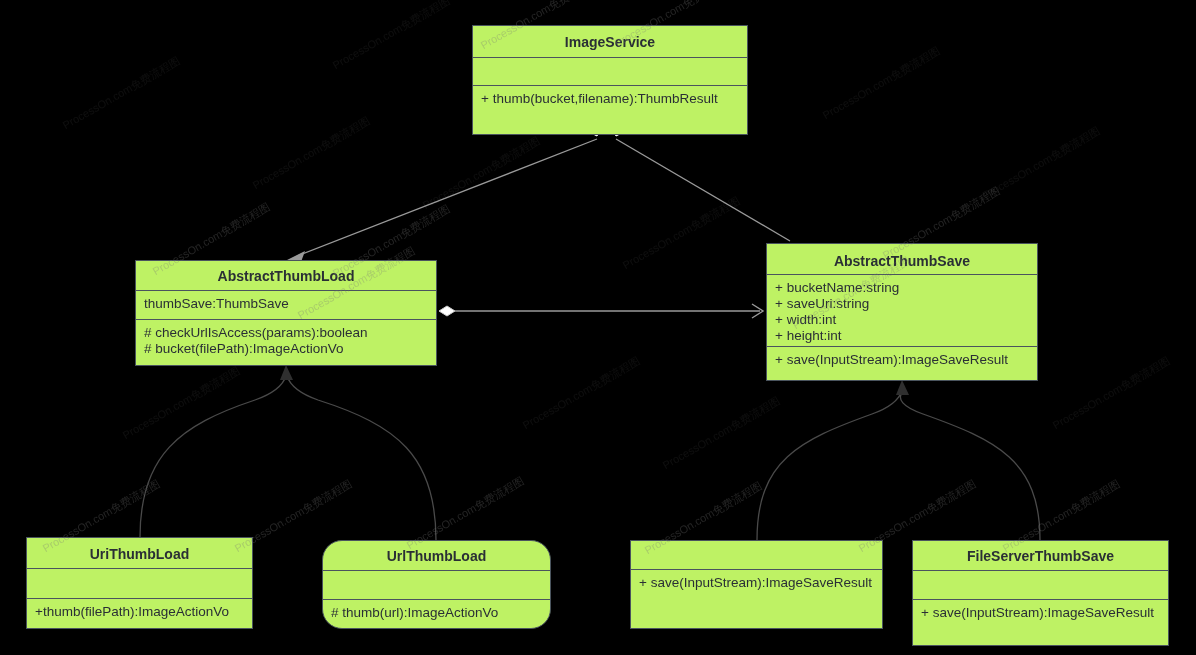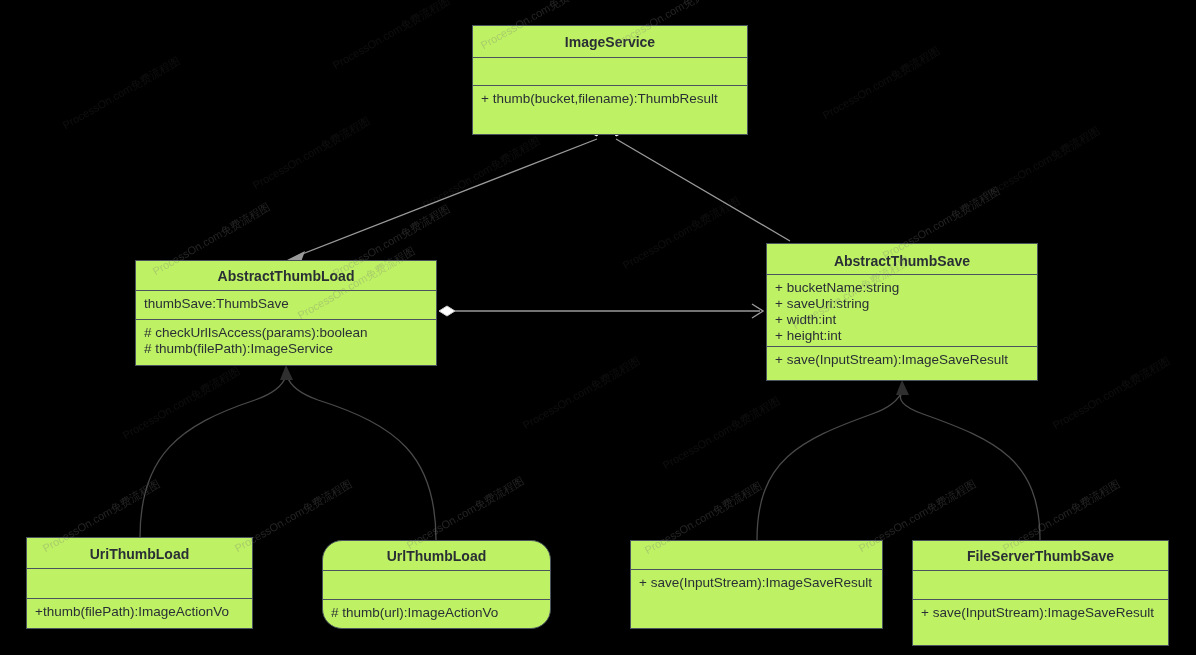--- a/index.html
+++ b/index.html
@@ -133,21 +133,21 @@
           <div class="uml-row">+  thumb(bucket,filename):ThumbResult</div>
         </div>
       </div>
       <div class="uml-class" style="left: 135px; top: 260px; width: 302px; height: 106px;">
         <div class="uml-title" style="height: 30px; padding-top: 7.5px; padding-bottom: 0px;">AbstractThumbLoad</div>
         <div class="uml-attrs" style="height: 29px;">
           <div class="uml-row">thumbSave:ThumbSave</div>
         </div>
         <div class="uml-ops">
           <div class="uml-row"># checkUrlIsAccess(params):boolean</div>
-          <div class="uml-row"># thumb(filePath):ImageService</div>
+          <div class="uml-row"># bucket(filePath):ImageActionVo</div>
         </div>
       </div>
       <div class="uml-class" style="left: 766px; top: 243px; width: 272px; height: 138px;">
         <div class="uml-title" style="height: 31px; padding-bottom: 0px;">AbstractThumbSave</div>
         <div class="uml-attrs" style="height: 72px;">
           <div class="uml-row">+ bucketName:string</div>
           <div class="uml-row">+ saveUri:string</div>
           <div class="uml-row">+ width:int</div>
           <div class="uml-row">+ height:int</div>
         </div>

